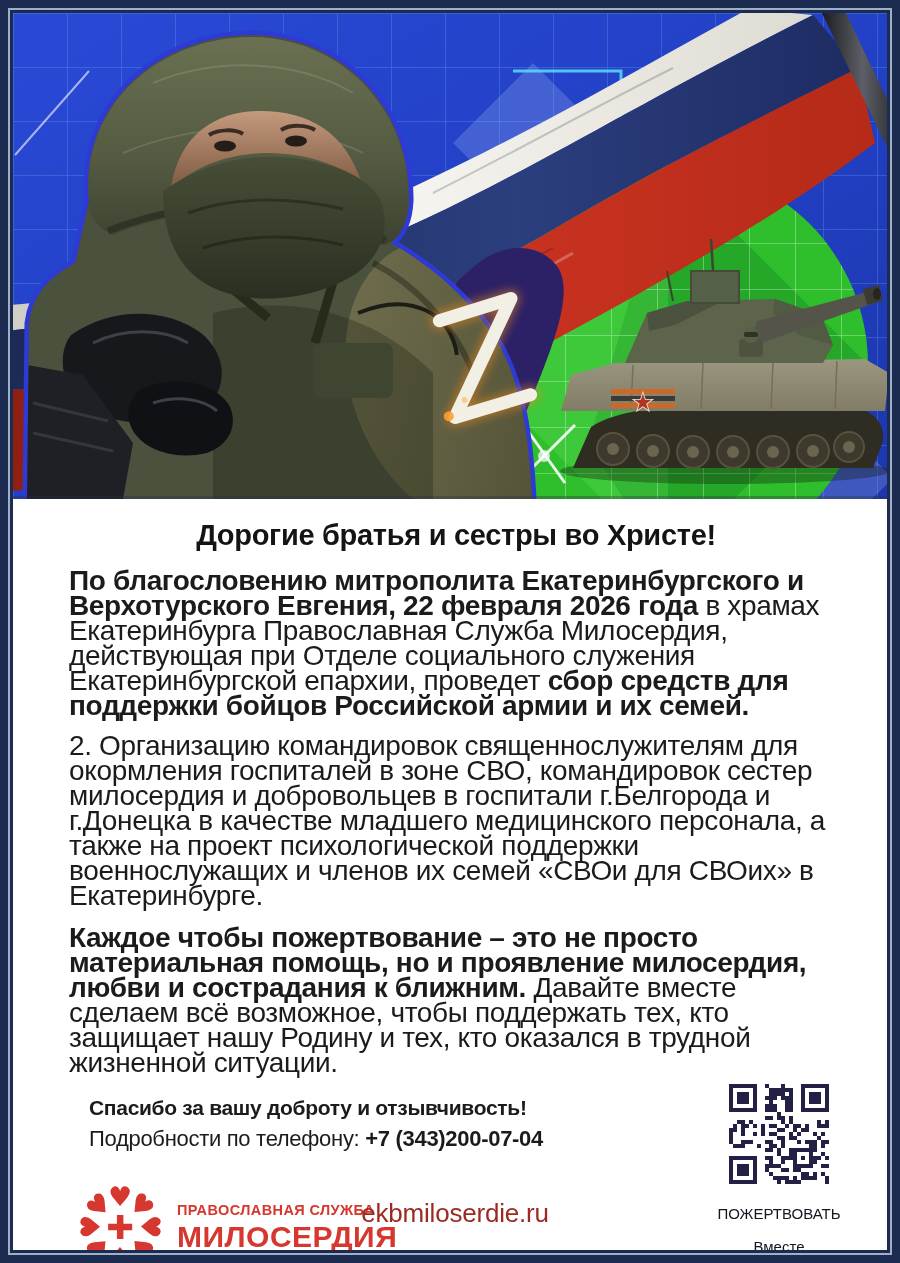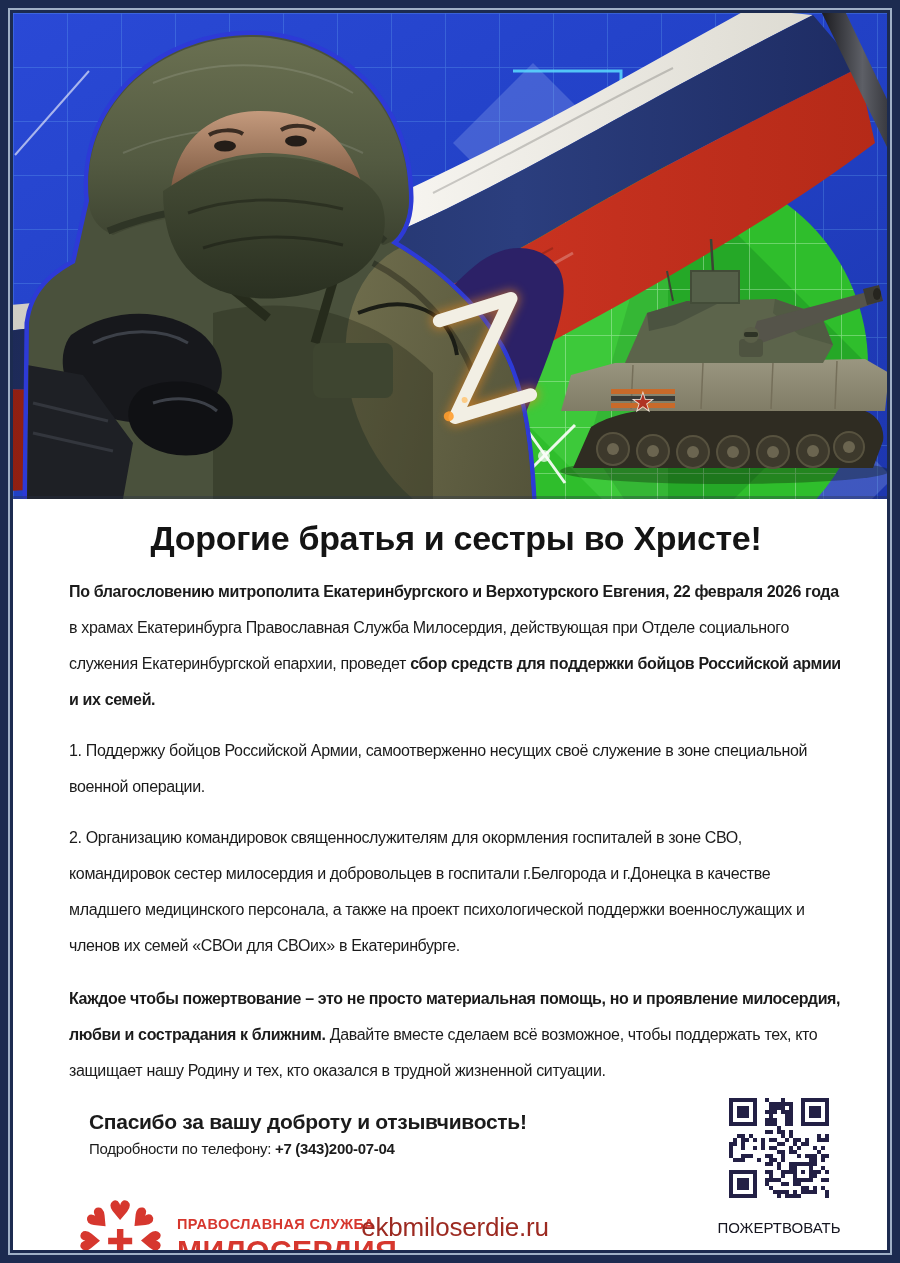--- a/index.html
+++ b/index.html
@@ -8,29 +8,29 @@
     font-family:"Liberation Sans","DejaVu Sans",sans-serif;
     background:#16254a;position:relative;overflow:hidden;
   }
   .poster{position:absolute;inset:0;background:#1c2b50;}
   .frame{position:absolute;inset:8px;border:2px solid #9fb0c6;background:#1c2b50;}
   .inner{position:absolute;inset:3px;background:#ffffff;overflow:hidden;}
   .hero{display:block;width:874px;height:486px;}
   .content{padding:20px 44px 0 56px;color:#1b1b1b;}
   h1.title{
     margin:0 0 16px 0;text-align:center;
-    font-size:34px;font-weight:700;letter-spacing:-0.3px;color:#141414;
+    font-size:29px;font-weight:700;letter-spacing:-0.3px;color:#141414;
   }
-  p.para{margin:0 0 15px 0;font-size:16px;line-height:36px;letter-spacing:-0.35px;}
+  p.para{margin:0 0 15px 0;font-size:28px;line-height:25px;letter-spacing:-0.35px;}
   p.tight{margin:0;}
   .b{font-weight:700;}
   .bottom-zone{position:relative;height:230px;margin-top:6px;}
   .thanks{position:absolute;left:20px;top:6px;width:700px;text-align:left;}
   .thanks .line1{font-size:21px;font-weight:700;margin:0 0 6px 0;letter-spacing:-0.3px;}
-  .thanks .line2{font-size:15px;margin:0;letter-spacing:-0.3px;}
+  .thanks .line2{font-size:22px;margin:0;letter-spacing:-0.3px;}
   .qr-block{position:absolute;right:0px;top:-14px;width:128px;text-align:center;}
   .qr-block svg{display:block;margin:0 auto;width:116px;height:116px;background:#fff;}
   .qr-label1{font-size:15px;font-weight:400;margin:13px 0 3px 0;color:#15151f;}
   .qr-label2{font-size:15px;margin:16px;color:#15151f;}
   .footer-row{position:absolute;left:6px;top:92px;height:92px;display:flex;align-items:center;}
   .hearts-logo{position:relative;width:90px;height:90px;flex:0 0 auto;}
   .hearts-logo .heart{
     position:absolute;left:50%;top:50%;font-size:27px;line-height:1;color:#d6372e;
     transform:translate(-50%,-55%) rotate(var(--a)) translateY(-30px);
     font-family:"DejaVu Sans",sans-serif;
@@ -302,21 +302,20 @@
           </g>
         </g>
         <rect x="0" y="483" width="874" height="3" fill="rgba(40,50,70,0.35)"></rect>
       </svg>
 
       <div class="content">
         <h1 class="title">Дорогие братья и сестры во Христе!</h1>
 
         <p class="para"><span class="b">По благословению митрополита Екатеринбургского и Верхотурского Евгения, 22 февраля 2026 года</span><span> в храмах Екатеринбурга Православная Служба Милосердия, действующая при Отделе социального служения Екатеринбургской епархии, проведет </span><span class="b">сбор средств для поддержки бойцов Российской армии и их семей.</span></p>
 
-        <p class="para">1. Поддержку бойцов Российской Армии, самоотверженно несущих своё служение в зоне специальной военной операции.</p>
         <p class="para" style="margin-bottom:17px">2. Организацию командировок священнослужителям для окормления госпиталей в зоне СВО, командировок сестер милосердия и добровольцев в госпитали г.Белгорода и г.Донецка в качестве младшего медицинского персонала, а также на проект психологической поддержки военнослужащих и членов их семей «СВОи для СВОих» в Екатеринбурге.</p>
 
         <p class="para"><span class="b">Каждое чтобы пожертвование – это не просто материальная помощь, но и проявление милосердия, любви и сострадания к ближним.</span><span> Давайте вместе сделаем всё возможное, чтобы поддержать тех, кто защищает нашу Родину и тех, кто оказался в трудной жизненной ситуации.</span></p>
 
         <div class="bottom-zone">
           <div class="thanks">
             <p class="line1">Спасибо за вашу доброту и отзывчивость!</p>
             <p class="line2"><span>Подробности по телефону: </span><span class="b">+7 (343)200-07-04</span></p>
           </div>
 

